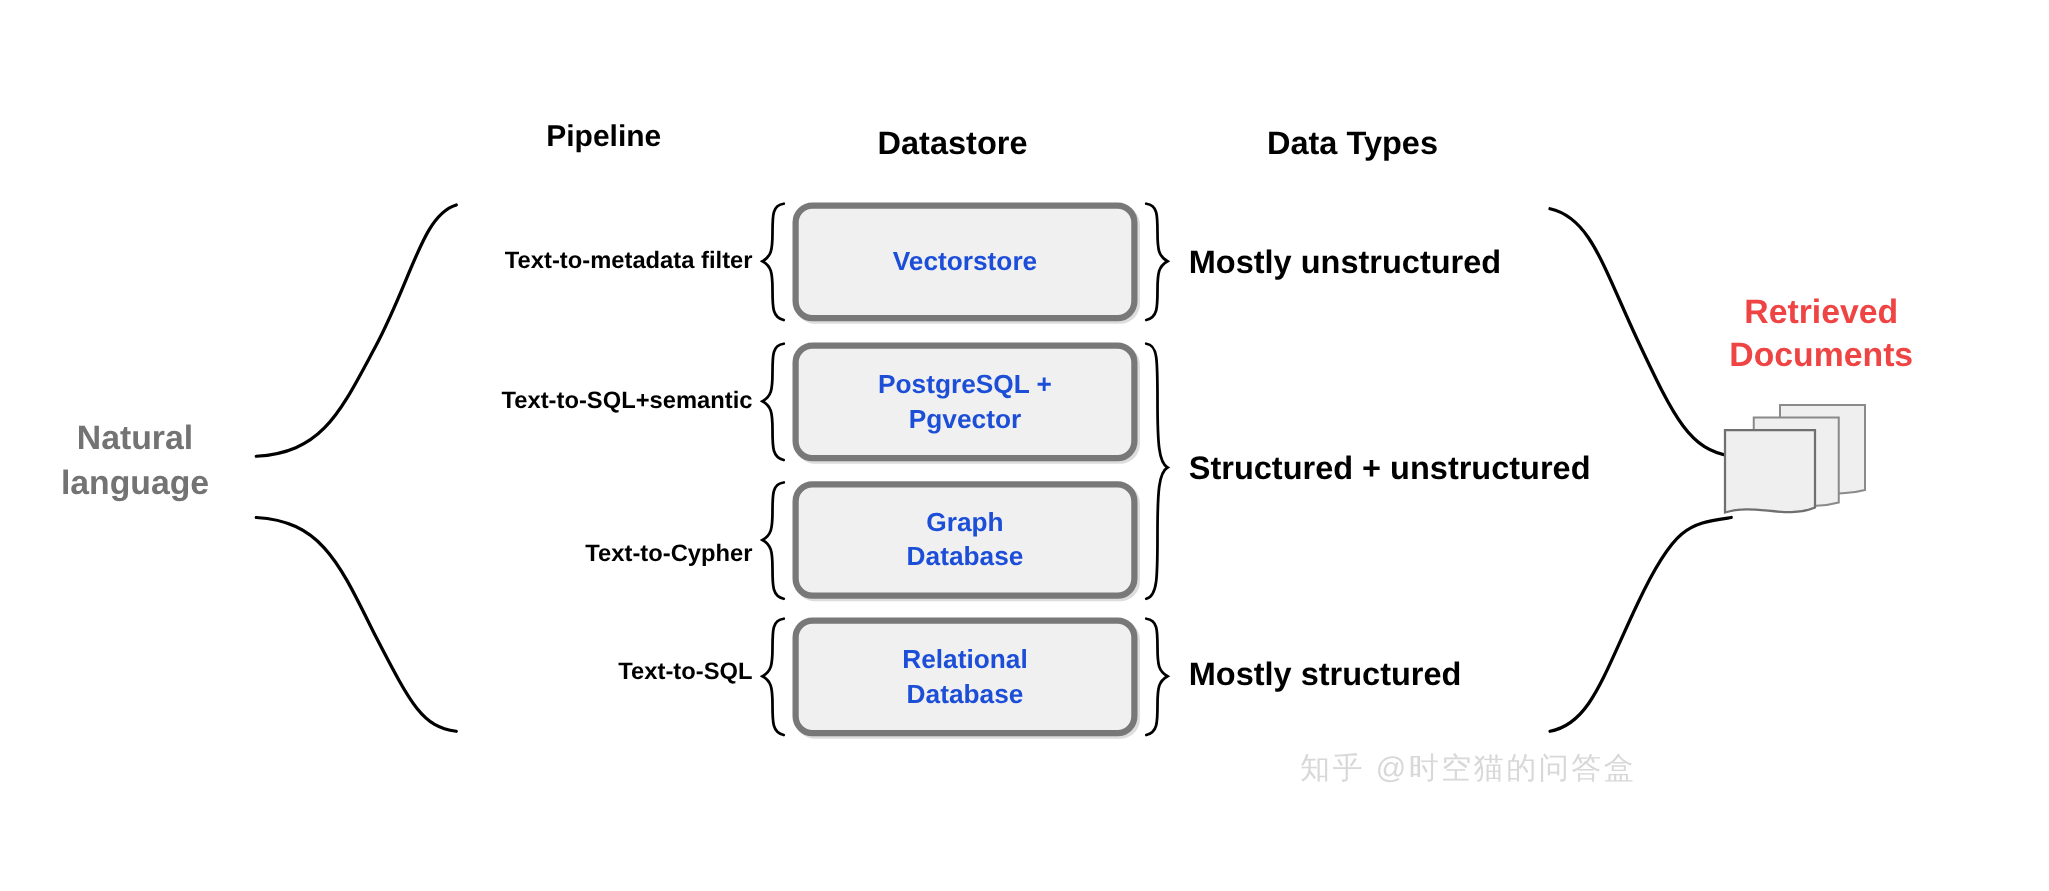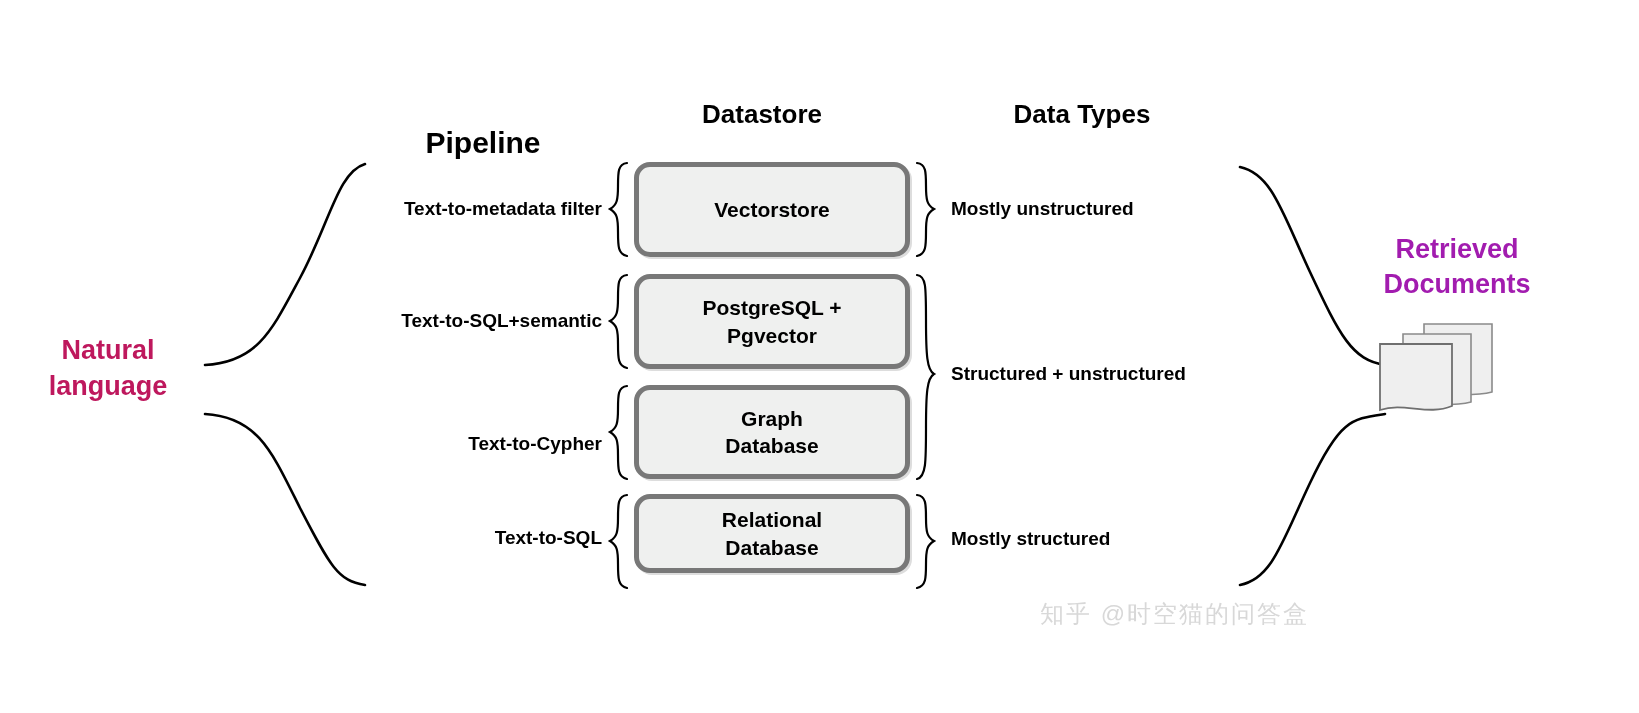--- a/index.html
+++ b/index.html
@@ -20,62 +20,62 @@
   .abs { position: absolute; }
 
   
   .col-header {
     font-weight: bold;
     color: #000000;
     white-space: nowrap;
     text-align: center;
   }
   #hdr-pipeline {
-    left: 0; top: 126px; width: 966px;
-    font-size: 30px;
+    left: 0; top: 96px; width: 966px;
+    font-size: 24px;
   }
   #hdr-datastore {
     left: 619px; top: 99px; width: 286px;
     font-size: 26px;
   }
   #hdr-datatypes {
     left: 940px; top: 99px; width: 284px;
     font-size: 26px;
   }
 
   
   #natural-language {
     left: 18px; top: 332px; width: 180px;
     font-size: 27px; font-weight: bold; line-height: 1.35;
-    text-align: center; color: #be185d;
+    text-align: center; color: #737373;
   }
 
   
   #retrieved-docs-label {
     left: 1332px; top: 232px; width: 250px;
     font-size: 27px; font-weight: bold; line-height: 1.3;
-    text-align: center; color: #a21caf;
+    text-align: center; color: #ef4444;
   }
 
   
   .pipeline-label {
     font-size: 19px;
     font-weight: bold;
     color: #000;
     text-align: right;
     white-space: nowrap;
     width: 300px;
     left: 302px;
     height: 26px;
     line-height: 26px;
   }
 
   
   .datatype-label {
-    font-size: 19px;
+    font-size: 26px;
     font-weight: bold;
     color: #000;
     text-align: left;
     white-space: nowrap;
     left: 951px;
     height: 26px;
     line-height: 26px;
   }
 
   
@@ -85,21 +85,21 @@
     box-sizing: border-box;
     background: #eff0ef;
     border: 5px solid #787878;
     border-radius: 16px;
     display: flex;
     align-items: center;
     justify-content: center;
     text-align: center;
     font-size: 21px;
     font-weight: bold;
-    color: #000000;
+    color: #1d4ed8;
     line-height: 1.3;
     box-shadow: 2px 2px 0 rgba(120,120,120,0.25);
   }
 
   
   #overlay {
     left: 0; top: 0;
     width: 1639px; height: 713px;
     pointer-events: none;
   }
@@ -150,21 +150,21 @@
     </div>
   </div>
 
   <div class="abs ds-box" style="top:385px; height:94px;">
     <div>
       <div>Graph</div>
       <div>Database</div>
     </div>
   </div>
 
-  <div class="abs ds-box" style="top:494px; height:79px;">
+  <div class="abs ds-box" style="top:494px; height:95px;">
     <div>
       <div>Relational</div>
       <div>Database</div>
     </div>
   </div>
 
   <div class="abs datatype-label" style="top:196px;">Mostly unstructured</div>
 
   <div class="abs datatype-label" style="top:361px;">Structured + unstructured</div>
 

